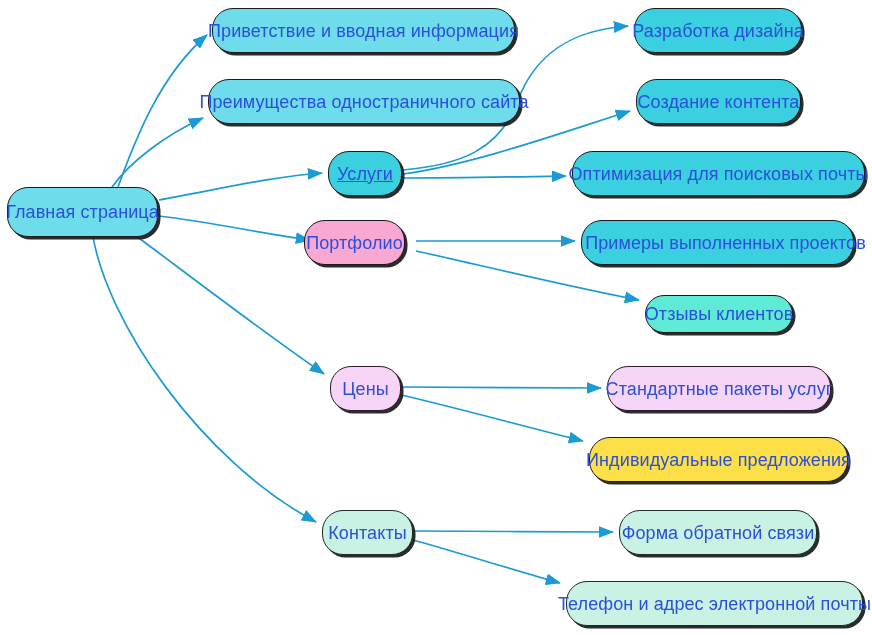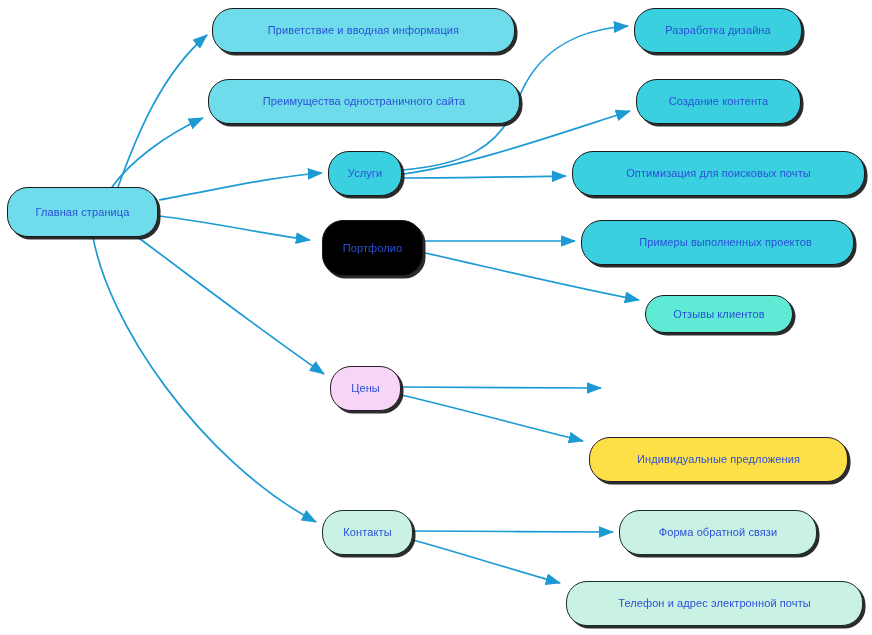--- a/index.html
+++ b/index.html
@@ -37,21 +37,21 @@
     height: 635px;
   }
   .node {
     position: absolute;
     box-sizing: border-box;
     border-radius: 21px;
     display: flex;
     align-items: center;
     justify-content: center;
     text-align: left;
-    font-size: 11px;
+    font-size: 18px;
     letter-spacing: 0.1px;
     white-space: nowrap;
     box-shadow: 2.5px 2.5px 0px rgba(25,25,25,0.92);
   }
   .node-label {
     display: block;
     line-height: 1;
     padding: 0 2px;
   }
 </style>
@@ -88,43 +88,46 @@
   <div id="node-layer">
       <div class="node" style="left: 7px; top: 187px; width: 151px; height: 50px; background: rgb(111, 220, 236); border: 1.8px solid rgb(26, 26, 26); color: rgb(43, 79, 216);">
         <span class="node-label">Главная страница</span>
       </div>
       <div class="node" style="left: 212px; top: 8px; width: 303px; height: 45px; background: rgb(111, 220, 236); border: 1.8px solid rgb(26, 26, 26); color: rgb(43, 79, 216);">
         <span class="node-label">Приветствие и вводная информация</span>
       </div>
       <div class="node" style="left: 208px; top: 79px; width: 312px; height: 45px; background: rgb(111, 220, 236); border: 1.8px solid rgb(26, 26, 26); color: rgb(43, 79, 216);">
         <span class="node-label">Преимущества одностраничного сайта</span>
       </div>
-      <div class="node" style="left: 328px; top: 151px; width: 74px; height: 45px; background: rgb(59, 208, 224); border: 1.8px solid rgb(26, 26, 26); color: rgb(43, 79, 216);">
+      <div class="node" style="left: 328px; top: 151px; width: 74px; height: 45px; background: rgb(59, 208, 224); border: 1.8px solid rgb(26, 26, 26); color: rgb(43, 79, 216); text-decoration: underline;">
         <span class="node-label">Услуги</span>
       </div>
       <div class="node" style="left: 634px; top: 8px; width: 168px; height: 45px; background: rgb(59, 208, 224); border: 1.8px solid rgb(26, 26, 26); color: rgb(43, 79, 216);">
         <span class="node-label">Разработка дизайна</span>
       </div>
       <div class="node" style="left: 636px; top: 79px; width: 165px; height: 45px; background: rgb(59, 208, 224); border: 1.8px solid rgb(26, 26, 26); color: rgb(43, 79, 216);">
         <span class="node-label">Создание контента</span>
       </div>
       <div class="node" style="left: 572px; top: 151px; width: 293px; height: 45px; background: rgb(59, 208, 224); border: 1.8px solid rgb(26, 26, 26); color: rgb(43, 79, 216);">
         <span class="node-label">Оптимизация для поисковых почты</span>
       </div>
-      <div class="node" style="left: 322px; top: 220px; width: 101px; height: 56px; background: #000000; border: 1.8px solid rgb(26, 26, 26); color: rgb(43, 79, 216);">
+      <div class="node" style="left: 304px; top: 220px; width: 101px; height: 45px; background: #f9a8d4; border: 1.8px solid rgb(26, 26, 26); color: rgb(43, 79, 216);">
         <span class="node-label">Портфолио</span>
       </div>
       <div class="node" style="left: 581px; top: 220px; width: 273px; height: 45px; background: rgb(59, 208, 224); border: 1.8px solid rgb(26, 26, 26); color: rgb(43, 79, 216); padding-left: 16px;">
         <span class="node-label">Примеры выполненных проектов</span>
       </div>
       <div class="node" style="left: 645px; top: 295px; width: 148px; height: 38px; background: #5eead4; border: 1.8px solid rgb(26, 26, 26); color: rgb(43, 79, 216);">
         <span class="node-label">Отзывы клиентов</span>
       </div>
       <div class="node" style="left: 330px; top: 366px; width: 71px; height: 45px; background: rgb(246, 213, 247); border: 1.8px solid rgb(45, 26, 45); color: rgb(43, 79, 216);">
         <span class="node-label">Цены</span>
+      </div>
+      <div class="node" style="left: 607px; top: 366px; width: 224px; height: 45px; background: rgb(246, 213, 247); border: 1.8px solid rgb(45, 26, 45); color: rgb(43, 79, 216);">
+        <span class="node-label">Стандартные пакеты услуг</span>
       </div>
       <div class="node" style="left: 589px; top: 437px; width: 259px; height: 45px; background: #fde047; border: 1.8px solid rgb(45, 26, 45); color: rgb(43, 79, 216);">
         <span class="node-label">Индивидуальные предложения</span>
       </div>
       <div class="node" style="left: 322px; top: 510px; width: 91px; height: 45px; background: rgb(201, 242, 228); border: 1.8px solid rgb(26, 45, 40); color: rgb(43, 79, 216);">
         <span class="node-label">Контакты</span>
       </div>
       <div class="node" style="left: 619px; top: 510px; width: 198px; height: 45px; background: rgb(201, 242, 228); border: 1.8px solid rgb(26, 45, 40); color: rgb(43, 79, 216);">
         <span class="node-label">Форма обратной связи</span>
       </div>

